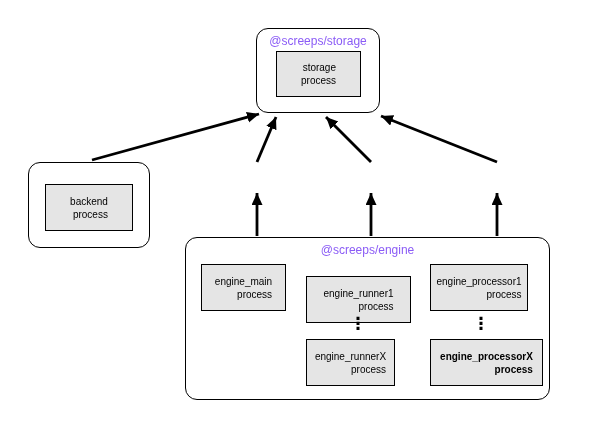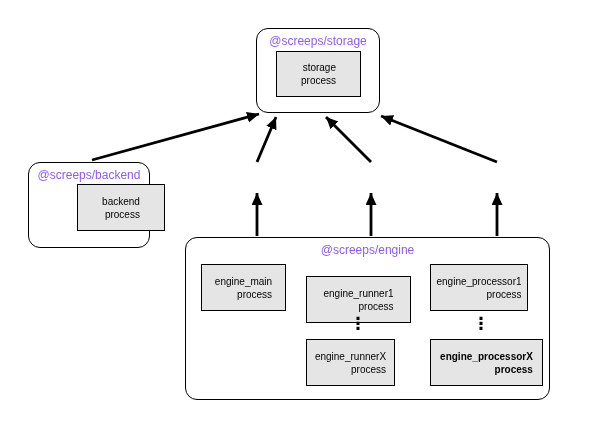--- a/index.html
+++ b/index.html
@@ -45,21 +45,21 @@
     justify-content: center;
     text-align: right;
     font-size: 10px;
     line-height: 1.3;
     color: #000000;
     white-space: pre-line;
   }
   .node-storage   { left: 256px; top: 28px;  width: 124px; height: 85px; }
   .proc-storage   { left: 19px;  top: 22px;  width: 85px;  height: 46px; }
   .node-backend   { left: 28px;  top: 162px; width: 122px; height: 86px; }
-  .proc-backend   { left: 16px;  top: 21px;  width: 88px;  height: 47px; margin-left: 32px; }
+  .proc-backend   { left: 16px;  top: 21px;  width: 88px;  height: 47px; }
   .node-driver {
     left: 200px; top: 163px; width: 367px; height: 26px;
     border-radius: 13px;
     display: flex; align-items: center; justify-content: center;
   }
   .node-driver .node-label { padding-top: 0; }
   .node-engine    { left: 185px; top: 237px; width: 365px; height: 163px; }
   .proc-eng-main        { left: 15px;  top: 26px;  width: 85px;  height: 47px; }
   .proc-eng-runner1     { left: 120px; top: 26px;  width: 105px; height: 47px; margin-top: 12px; }
   .proc-eng-processor1  { left: 244px; top: 26px;  width: 98px; height: 47px; }
@@ -101,21 +101,20 @@
 
   <div class="node node-storage">
     <div class="node-label">@screeps/storage</div>
     <div class="process proc-storage">
       <span>storage
 process</span>
     </div>
   </div>
 
   <div class="node node-backend">
-    <div class="node-label">@screeps/backend</div>
     <div class="process proc-backend">
       <span>backend
 process</span>
     </div>
   </div>
 
 
   <div class="node node-engine">
     <div class="node-label">@screeps/engine</div>
 

